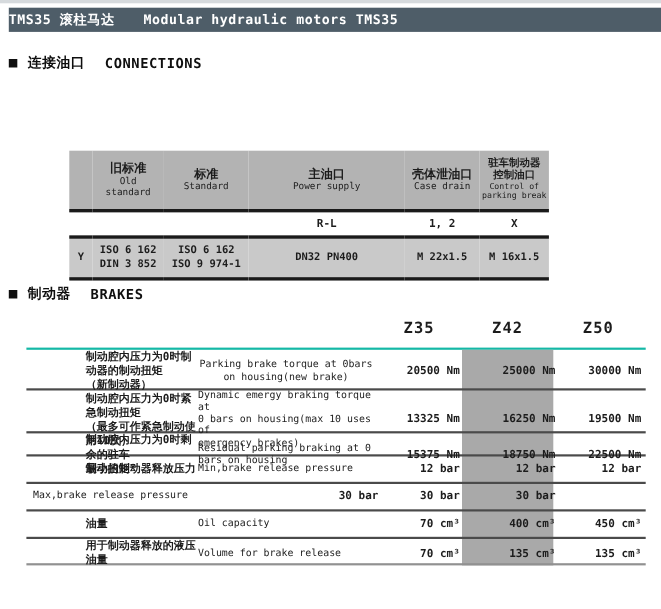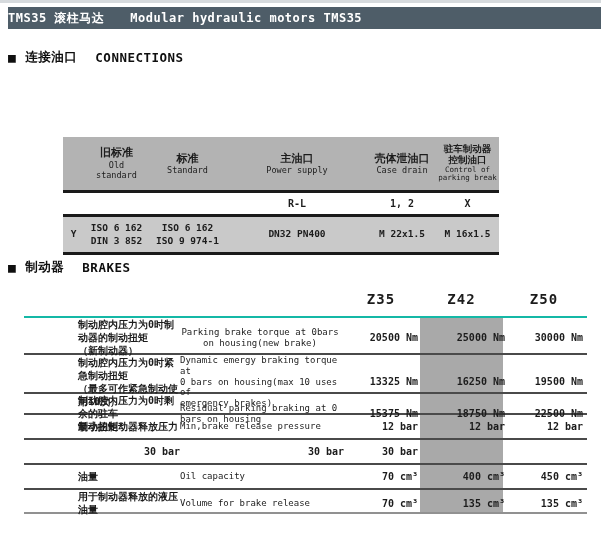--- a/index.html
+++ b/index.html
@@ -169,20 +169,21 @@
 
       <div class="brake-row r4">
         <div class="bt-cn">最小的制动器释放压力</div>
         <div class="bt-en">Min,brake release pressure</div>
         <div class="bt-val">12 bar</div>
         <div class="bt-val">12 bar</div>
         <div class="bt-val">12 bar</div>
       </div>
 
       <div class="brake-row r5">
+        <div class="bt-en">Max,brake release pressure</div>
         <div class="bt-val">30 bar</div>
         <div class="bt-val">30 bar</div>
         <div class="bt-val">30 bar</div>
       </div>
 
       <div class="brake-row r6">
         <div class="bt-cn">油量</div>
         <div class="bt-en">Oil capacity</div>
         <div class="bt-val">70 cm³</div>
         <div class="bt-val">400 cm³</div>

